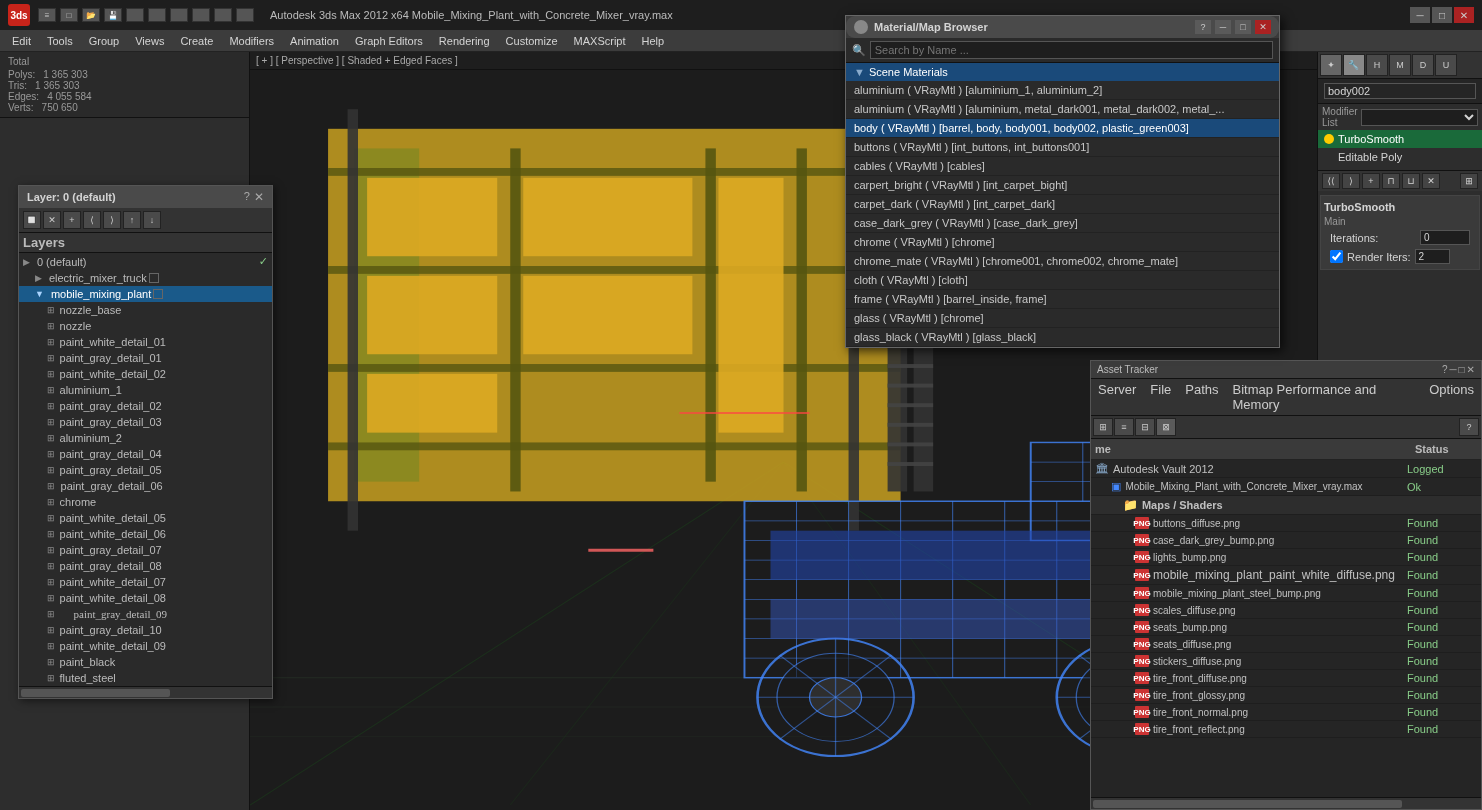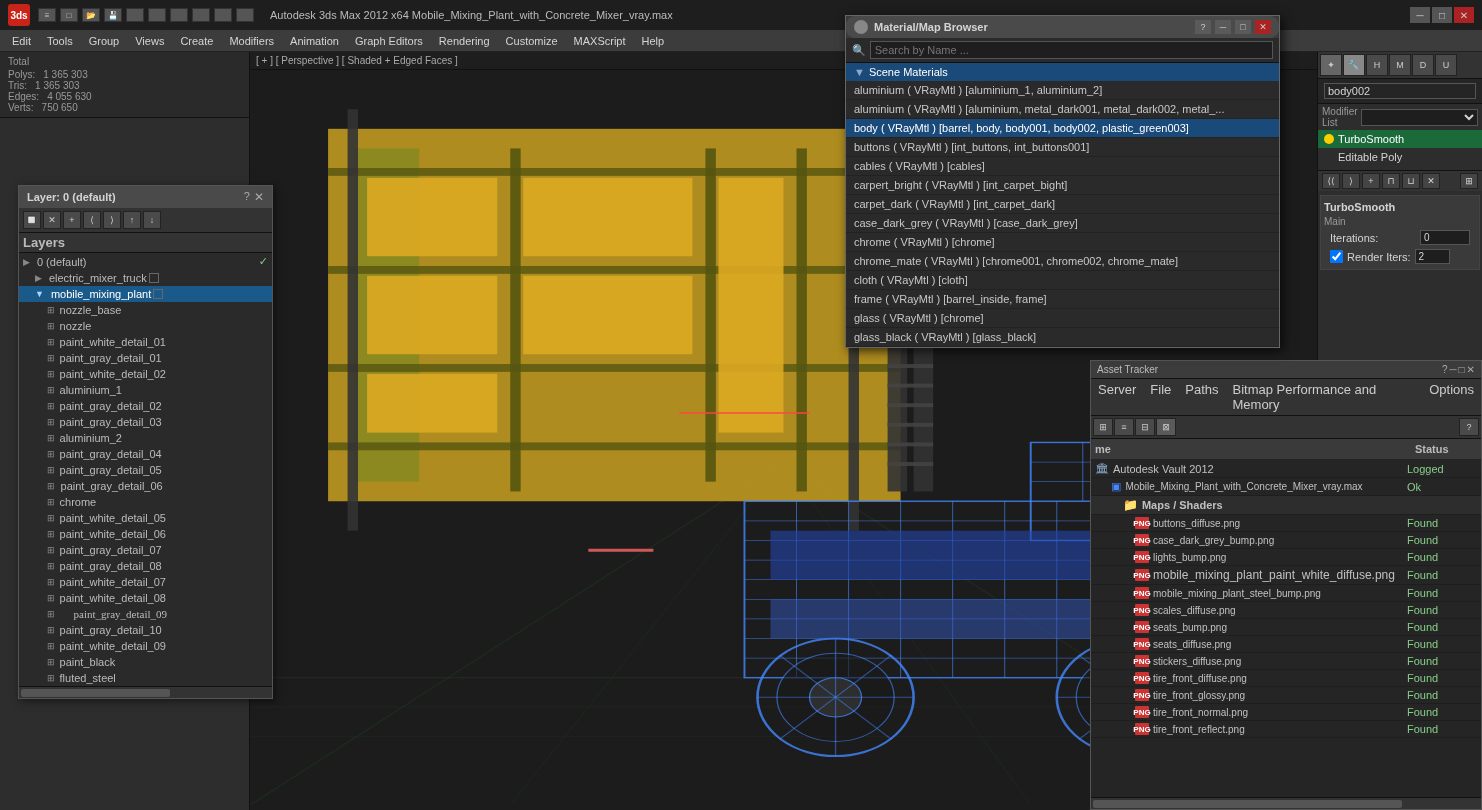--- a/index.html
+++ b/index.html
@@ -153,21 +153,21 @@
       <div class="stat-row">
         <span>Polys:</span>
         <span>1 365 303</span>
       </div>
       <div class="stat-row">
         <span>Tris:</span>
         <span>1 365 303</span>
       </div>
       <div class="stat-row">
         <span>Edges:</span>
-        <span>4 055 630</span>
+        <span>4 055 584</span>
       </div>
       <div class="stat-row">
         <span>Verts:</span>
         <span>750 650</span>
       </div>
     </div>
 
     <div id="layer-dialog">
       <div id="layer-dialog-header">
         <span id="layer-dialog-title">Layer: 0 (default)</span>

